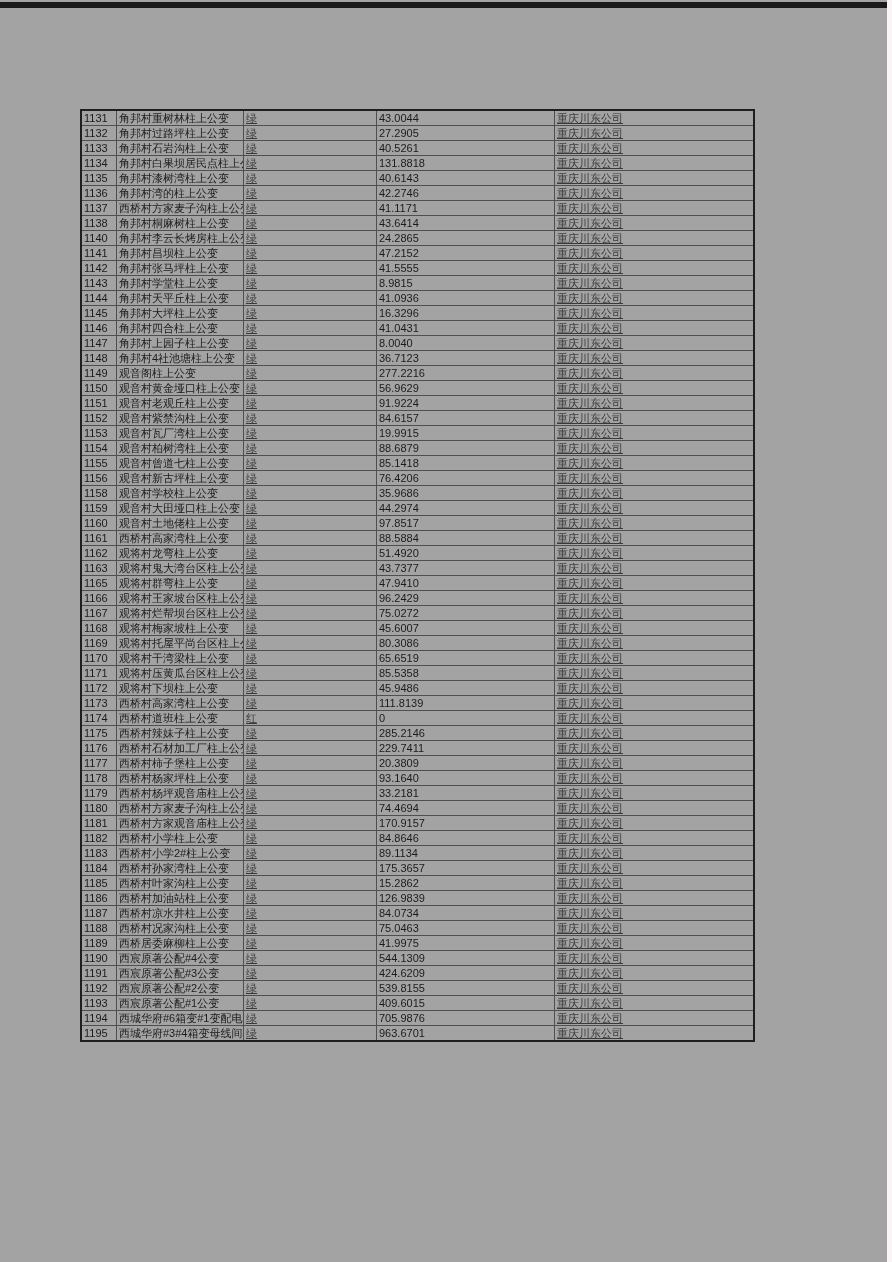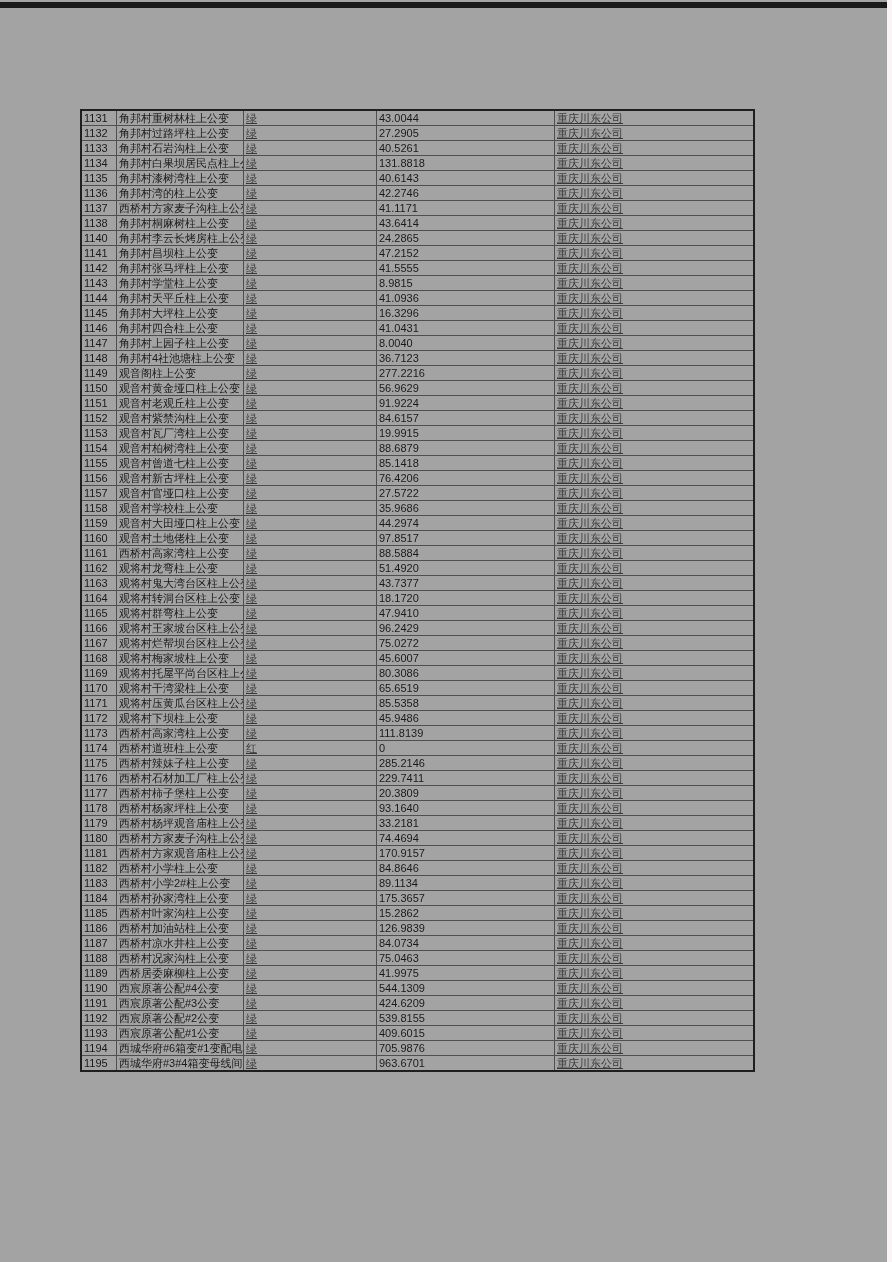--- a/index.html
+++ b/index.html
@@ -226,27 +226,20 @@
       <td class="c-company"><span>重庆川东公司</span></td>
     </tr>
         <tr>
       <td class="c-index">1156</td>
       <td class="c-name">观音村新古坪柱上公变</td>
       <td class="c-status"><span>绿</span></td>
       <td class="c-value">76.4206</td>
       <td class="c-company"><span>重庆川东公司</span></td>
     </tr>
         <tr>
-      <td class="c-index">1157</td>
-      <td class="c-name">观音村官垭口柱上公变</td>
-      <td class="c-status"><span>绿</span></td>
-      <td class="c-value">27.5722</td>
-      <td class="c-company"><span>重庆川东公司</span></td>
-    </tr>
-        <tr>
       <td class="c-index">1158</td>
       <td class="c-name">观音村学校柱上公变</td>
       <td class="c-status"><span>绿</span></td>
       <td class="c-value">35.9686</td>
       <td class="c-company"><span>重庆川东公司</span></td>
     </tr>
         <tr>
       <td class="c-index">1159</td>
       <td class="c-name">观音村大田垭口柱上公变</td>
       <td class="c-status"><span>绿</span></td>
@@ -272,27 +265,20 @@
       <td class="c-name">观将村龙弯柱上公变</td>
       <td class="c-status"><span>绿</span></td>
       <td class="c-value">51.4920</td>
       <td class="c-company"><span>重庆川东公司</span></td>
     </tr>
         <tr>
       <td class="c-index">1163</td>
       <td class="c-name">观将村鬼大湾台区柱上公变</td>
       <td class="c-status"><span>绿</span></td>
       <td class="c-value">43.7377</td>
-      <td class="c-company"><span>重庆川东公司</span></td>
-    </tr>
-        <tr>
-      <td class="c-index">1164</td>
-      <td class="c-name">观将村转洞台区柱上公变</td>
-      <td class="c-status"><span>绿</span></td>
-      <td class="c-value">18.1720</td>
       <td class="c-company"><span>重庆川东公司</span></td>
     </tr>
         <tr>
       <td class="c-index">1165</td>
       <td class="c-name">观将村群弯柱上公变</td>
       <td class="c-status"><span>绿</span></td>
       <td class="c-value">47.9410</td>
       <td class="c-company"><span>重庆川东公司</span></td>
     </tr>
         <tr>

